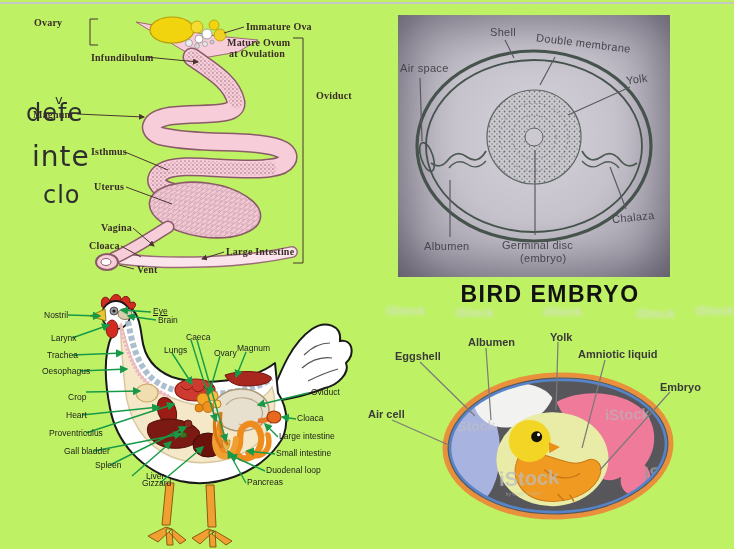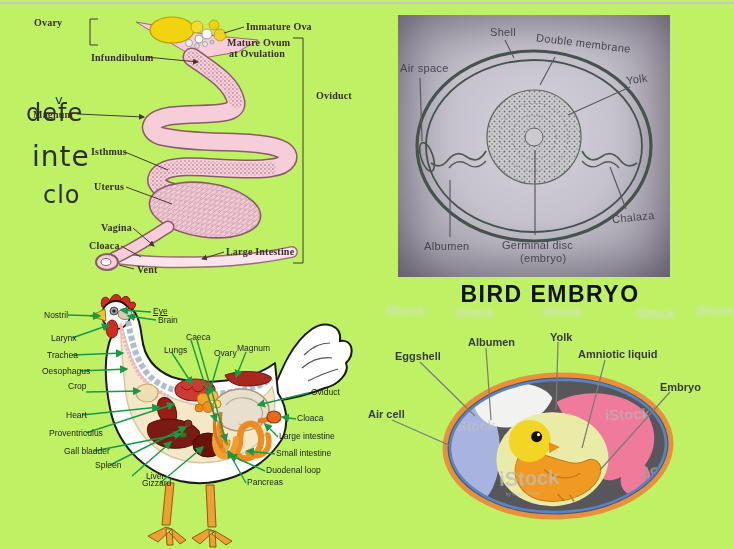--- a/index.html
+++ b/index.html
@@ -269,21 +269,21 @@
         <path d="M245,178 L210,162"></path>
         <path d="M226,190 L208,158"></path>
       </g>
     </svg>
     <div class="lbl chk-lbl" style="left:24px;top:17px;">Nostril</div>
     <div class="lbl chk-lbl" style="left:133px;top:13px;text-decoration:underline;">Eye</div>
     <div class="lbl chk-lbl" style="left:138px;top:22px;">Brain</div>
     <div class="lbl chk-lbl" style="left:31px;top:40px;">Larynx</div>
     <div class="lbl chk-lbl" style="left:27px;top:57px;">Trachea</div>
     <div class="lbl chk-lbl" style="left:22px;top:73px;">Oesophagus</div>
-    <div class="lbl chk-lbl" style="left:48px;top:88px;">Crop</div>
+    <div class="lbl chk-lbl" style="left:48px;top:99px;">Crop</div>
     <div class="lbl chk-lbl" style="left:46px;top:117px;">Heart</div>
     <div class="lbl chk-lbl" style="left:29px;top:135px;">Proventriculus</div>
     <div class="lbl chk-lbl" style="left:44px;top:153px;">Gall bladder</div>
     <div class="lbl chk-lbl" style="left:75px;top:167px;">Spleen</div>
     <div class="lbl chk-lbl" style="left:99px;top:178px;padding-left:27px;">Liver</div>
     <div class="lbl chk-lbl" style="left:122px;top:185px;">Gizzard</div>
     <div class="lbl chk-lbl" style="left:144px;top:52px;">Lungs</div>
     <div class="lbl chk-lbl" style="left:166px;top:39px;">Caeca</div>
     <div class="lbl chk-lbl" style="left:194px;top:55px;">Ovary</div>
     <div class="lbl chk-lbl" style="left:217px;top:50px;">Magnum</div>

